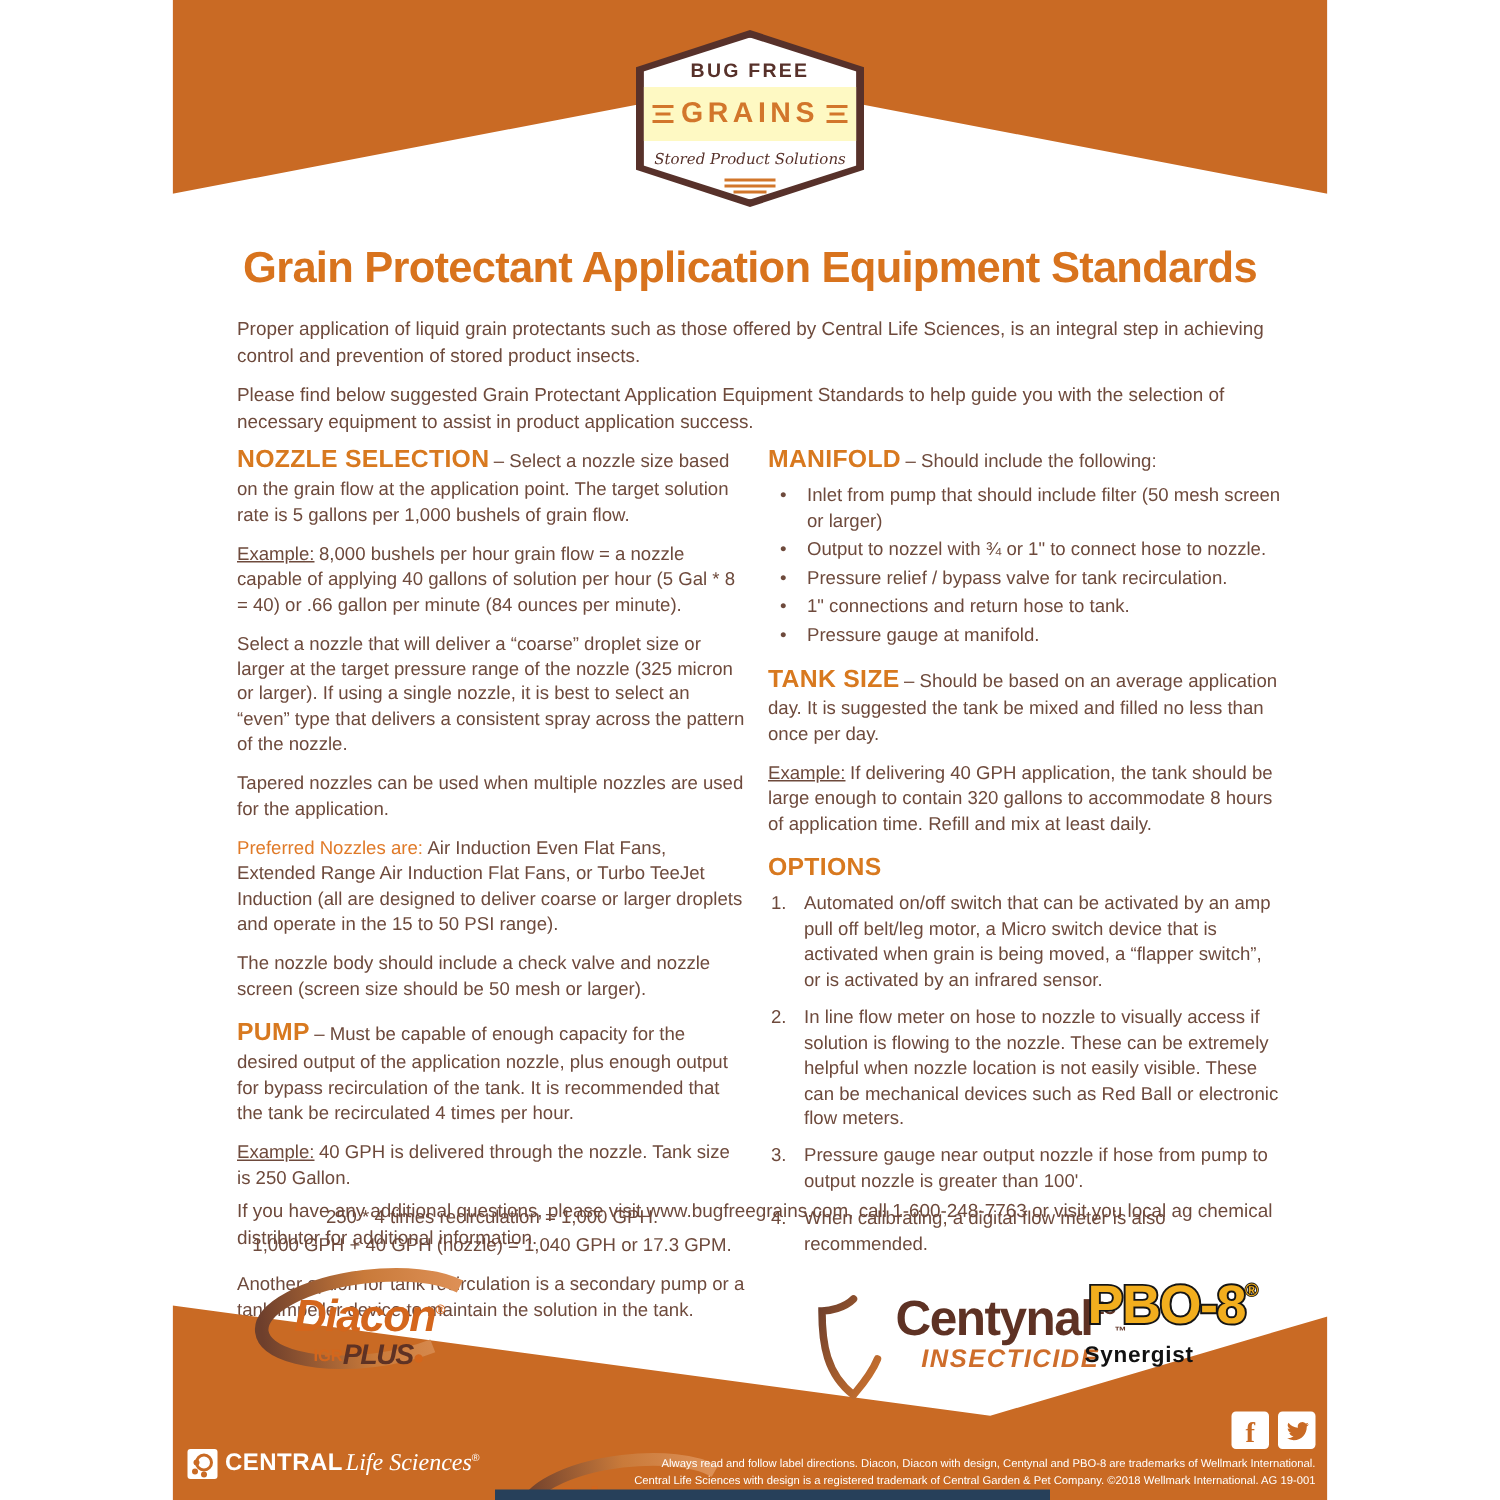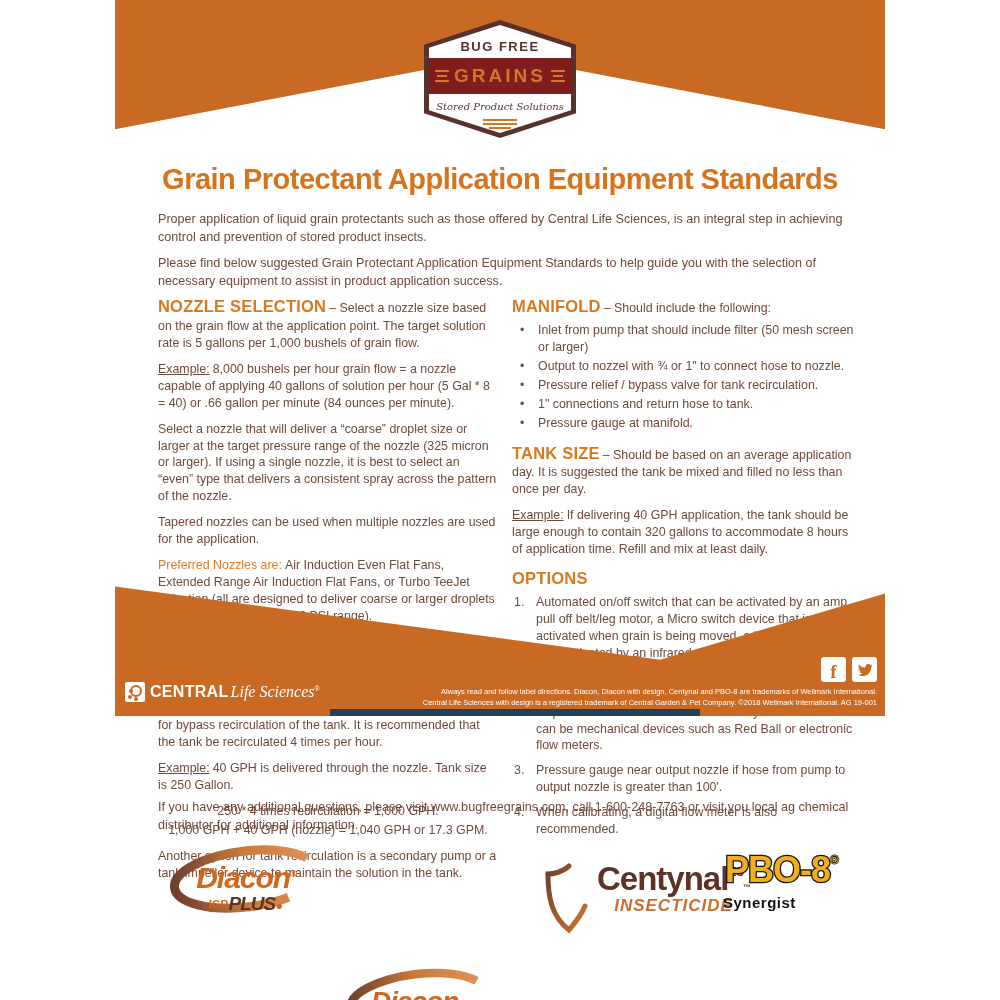--- a/index.html
+++ b/index.html
@@ -1,28 +1,28 @@
 <!DOCTYPE html>
 <html><head>
 <meta charset="utf-8">
 <style>
   * { margin:0; padding:0; box-sizing:border-box; }
   body { width:1000px; height:1000px; background:#ffffff; font-family:"Liberation Sans", sans-serif; overflow:hidden; }
-  .page { position:relative; width:770px; height:716px; margin:0 auto; background:#fff; }
+  .page { position:relative; width:770px; height:1000px; margin:0 auto; background:#fff; }
 
   
   .header-band { position:absolute; top:0; left:0; width:770px; height:142px; background:#c96a24;
     clip-path: polygon(0 0, 100% 0, 100% 91%, 50% 39%, 0 91%); }
   .badge { position:absolute; top:20px; left:50%; transform:translateX(-50%); width:152px; height:118px;
     background:#57312a; clip-path: polygon(50% 0%, 100% 21%, 100% 79%, 50% 100%, 0% 79%, 0% 21%); z-index:5; }
   .badge-inner { position:absolute; inset:5px; background:#ffffff;
     clip-path: polygon(50% 0%, 100% 21%, 100% 79%, 50% 100%, 0% 79%, 0% 21%); }
   .badge-top { position:absolute; top:14px; width:100%; text-align:center; font-weight:800; font-size:13px;
     letter-spacing:1.5px; color:#57312a; }
-  .badge-band { position:absolute; top:33px; left:0; width:100%; height:36px; background:#7f1d1d;
+  .badge-band { position:absolute; top:33px; left:0; width:100%; height:36px; background:#fef9c3;
     display:flex; align-items:center; justify-content:center; gap:5px; }
   .badge-grains { color:#d2762b; font-weight:800; font-size:19px; letter-spacing:3px; }
   .lines3 { display:flex; flex-direction:column; gap:3px; }
   .lines3 i { display:block; width:14px; height:2px; background:#d2762b; }
   .lines3 i:nth-child(2){ width:10px; align-self:center; }
   .badge-script { position:absolute; top:76px; width:100%; text-align:center; font-family:"DejaVu Serif", serif;
     font-style:italic; font-weight:400; font-size:10px; color:#57312a; }
   .badge-ulines { position:absolute; top:94px; width:100%; display:flex; flex-direction:column; align-items:center; gap:2px; }
   .badge-ulines i { display:block; height:2px; background:#d2762b; }
   .badge-ulines i:nth-child(1){ width:34px; } .badge-ulines i:nth-child(2){ width:34px; } .badge-ulines i:nth-child(3){ width:22px; }

